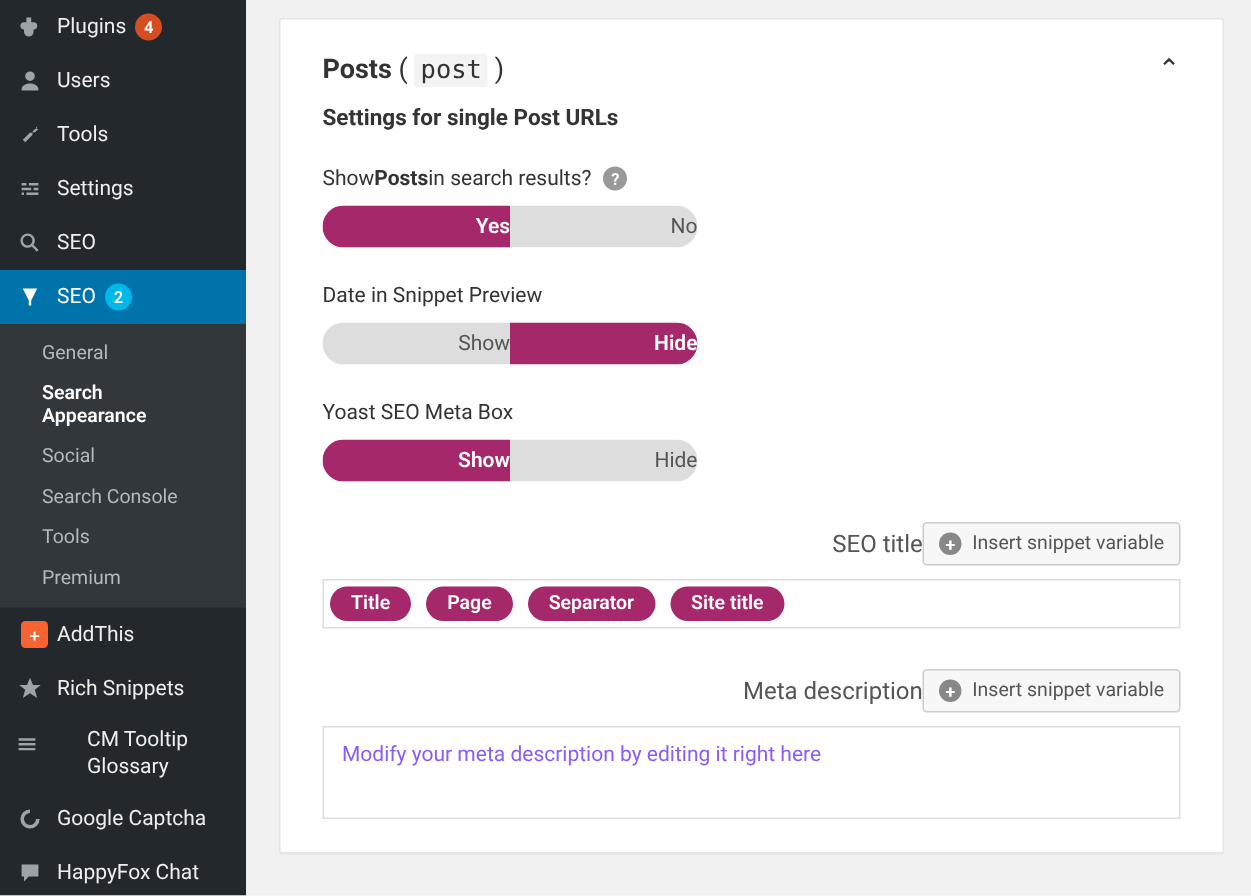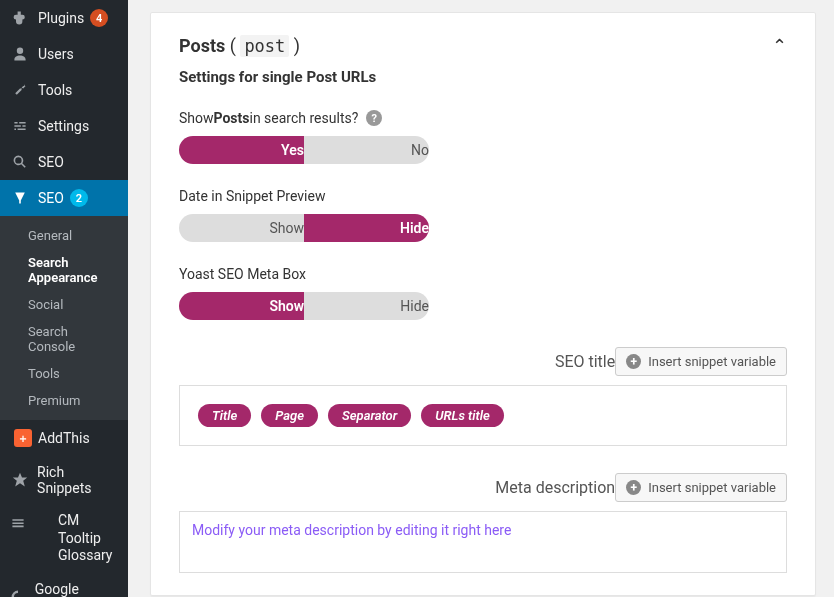--- a/index.html
+++ b/index.html
@@ -5,21 +5,21 @@
 * { box-sizing: border-box; margin: 0; padding: 0; }
 body {
   font-family: -apple-system, BlinkMacSystemFont, "Segoe UI", Roboto, sans-serif;
   background: #f1f1f1;
   width: 834px;
   height: 597px;
   overflow: hidden;
   display: flex;
 }
 .sidebar {
-  width: 128px;
+  width: 164px;
   background: #23282d;
   color: #eee;
   font-size: 14px;
   flex-shrink: 0;
 }
 .sidebar .menu-item {
   display: flex;
   align-items: center;
   padding: 8px 10px;
   color: #eee;
@@ -164,27 +164,26 @@
   cursor: pointer;
 }
 .insert-btn .plus {
   display: inline-flex; align-items: center; justify-content: center;
   width: 15px; height: 15px; border-radius: 50%;
   background: #888; color: #fff; font-size: 12px; font-weight: 700;
   margin-right: 7px;
 }
 .pill-box {
   border: 1px solid #ddd;
-  padding: 18px;
+  padding: 4px;
   margin-top: 6px;
   margin-bottom: 24px;
   display: flex;
   gap: 10px;
   flex-wrap: wrap;
-  font-style: italic;
 }
 .pill {
   background: #a4286a;
   color: #fff;
   padding: 4px 14px;
   border-radius: 14px;
   font-size: 13px;
   font-weight: 600;
 }
 .meta-box {
@@ -340,21 +339,21 @@
       <div class="section-title">SEO title</div>
       <div class="insert-btn">
         <span class="plus">+</span>
         <span>Insert snippet variable</span>
       </div>
     </div>
     <div class="pill-box">
       <span class="pill">Title</span>
       <span class="pill">Page</span>
       <span class="pill">Separator</span>
-      <span class="pill">URLs title</span>
+      <span class="pill">Site title</span>
     </div>
 
     <div class="field-row">
       <div class="section-title">Meta description</div>
       <div class="insert-btn">
         <span class="plus">+</span>
         <span>Insert snippet variable</span>
       </div>
     </div>
     <div class="meta-box">Modify your meta description by editing it right here</div>

